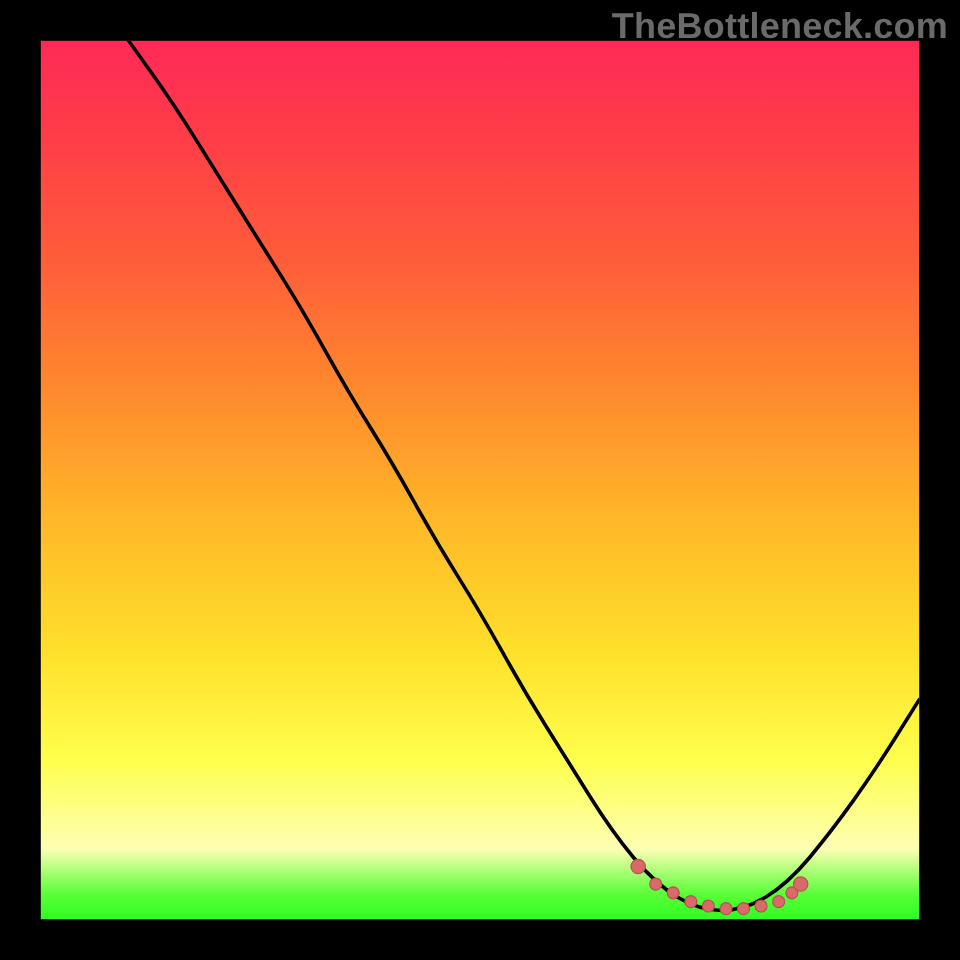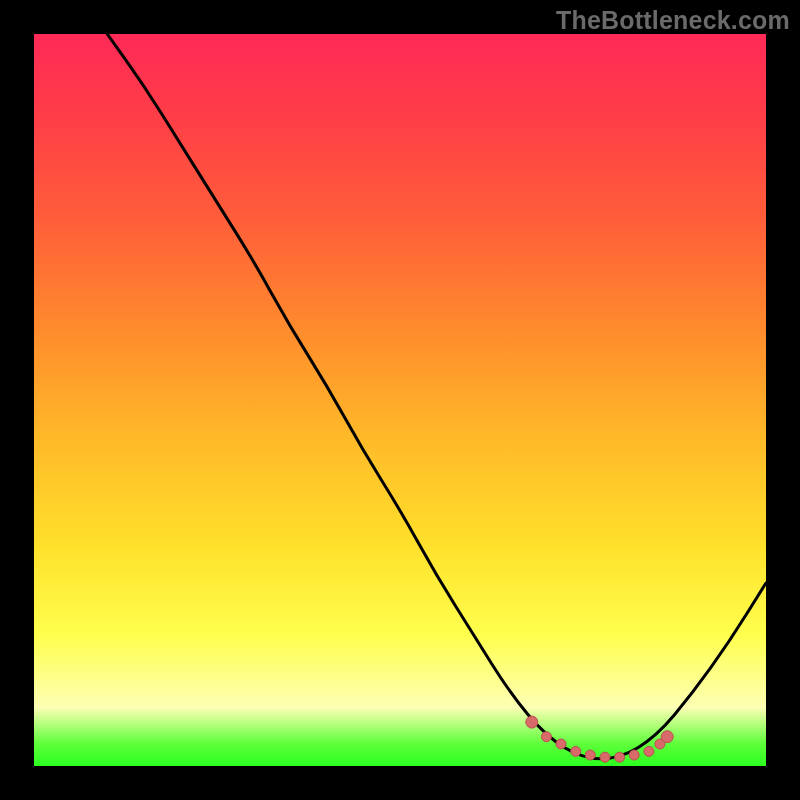--- a/index.html
+++ b/index.html
@@ -43,21 +43,21 @@
     left: 0;
     top: 0;
     width: 732px;
     height: 732px;
     pointer-events: none;
   }
   .watermark {
     position: absolute;
     top: 6px;
     right: 10px;
-    font-size: 25px;
+    font-size: 30px;
     font-weight: 600;
     color: #6a6a6a;
     letter-spacing: 0.2px;
   }
 </style>
 </head>
 <body>
 
 <div class="frame">
   <div class="plot-area">

